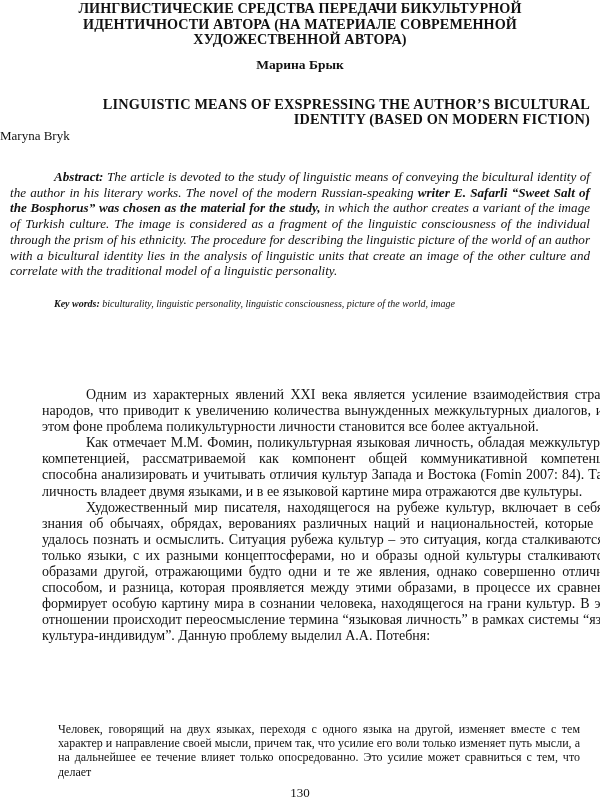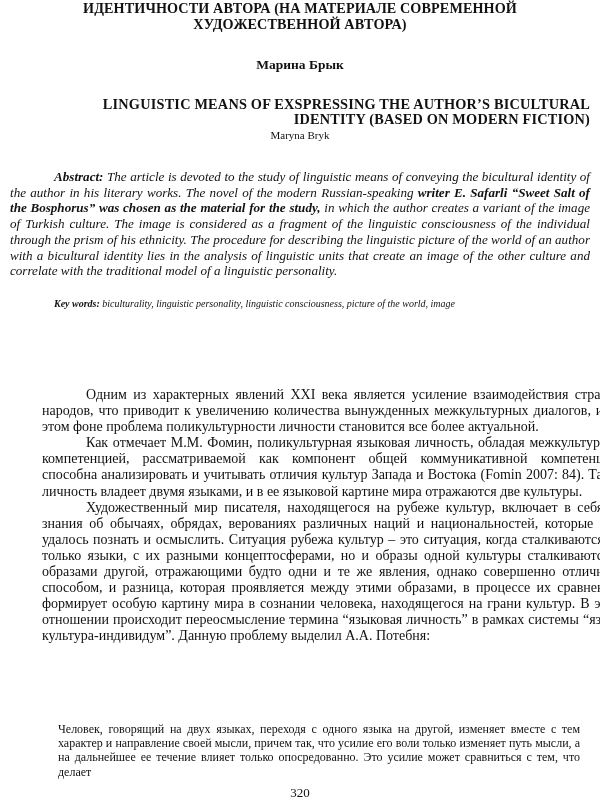--- a/index.html
+++ b/index.html
@@ -1,40 +1,41 @@
 <!DOCTYPE html>
 <html><head>
   <meta charset="utf-8">
   <style>
     html, body { margin: 0; padding: 0; background: #ffffff; }
     body { width: 600px; height: 800px; overflow: hidden; position: relative; color: #111; font-family: "Liberation Serif", "DejaVu Serif", serif; }
     .page { position: absolute; left: 0; top: 0; width: 600px; height: 800px; }
     .title-ru { position: absolute; left: 20px; width: 560px; top: 1px; text-align: center; font-weight: bold; font-size: 14.2px; line-height: 15.5px; letter-spacing: 0.1px; }
     .author-ru { position: absolute; left: 0; width: 600px; top: 57px; text-align: center; font-weight: bold; font-size: 13.5px; line-height: 16px; }
     .title-en { position: absolute; left: 10px; width: 580px; top: 97px; text-align: right; font-weight: bold; font-size: 14.3px; line-height: 15px; letter-spacing: 0.2px; }
-    .author-en { position: absolute; left: 0; width: 600px; top: 128px; text-align: center; font-size: 11px; line-height: 15px; }
+    .author-en { position: absolute; left: 0; width: 600px; top: 128px; font-size: 13px; line-height: 15px; }
     .abstract { position: absolute; left: 10px; width: 580px; top: 169px; font-style: italic; font-size: 13.1px; line-height: 15.7px; text-align: justify; }
     .abstract .indent { display: inline-block; width: 44px; }
     .abstract b, .keywords b { font-weight: bold; }
     .abs-mid { font-weight: bold; }
     .keywords { position: absolute; left: 10px; width: 580px; top: 296px; font-style: italic; font-size: 10px; line-height: 15.5px; text-align: justify; }
     .keywords .indent { display: inline-block; width: 44px; }
     .doi { position: absolute; right: 10px; top: 336px; font-style: italic; font-weight: bold; font-size: 13.8px; line-height: 16px; }
     .body-text { position: absolute; left: 10px; width: 580px; top: 387px; font-size: 14px; line-height: 16.1px; text-align: justify; margin-left: 32px; }
     .body-text p { margin: 0; text-indent: 44px; }
     .quote { position: absolute; left: 58px; width: 522px; top: 722px; font-size: 12px; line-height: 14.2px; text-align: justify; }
     .quote p { margin: 0; }
     .page-num { position: absolute; left: 0; width: 600px; top: 786px; text-align: center; font-size: 13px; line-height: 14px; }
   </style>
 </head>
 <body>
 
 <div class="page">
 
   <div class="title-ru">
+    <div>ЛИНГВИСТИЧЕСКИЕ СРЕДСТВА ПЕРЕДАЧИ БИКУЛЬТУРНОЙ</div>
     <div>ИДЕНТИЧНОСТИ АВТОРА (НА МАТЕРИАЛЕ СОВРЕМЕННОЙ</div>
     <div>ХУДОЖЕСТВЕННОЙ АВТОРА)</div>
   </div>
 
   <div class="author-ru">Марина Брык</div>
 
   <div class="title-en">
     <div>LINGUISTIC MEANS OF EXSPRESSING THE AUTHOR’S BICULTURAL</div>
     <div>IDENTITY (BASED ON MODERN FICTION)</div>
   </div>
@@ -49,15 +50,15 @@
   <div class="body-text">
     <p>Одним из характерных явлений XXI века является усиление взаимодействия стран и народов, что приводит к увеличению количества вынужденных межкультурных диалогов, и на этом фоне проблема поликультурности личности становится все более актуальной.</p>
     <p>Как отмечает М.М. Фомин, поликультурная языковая личность, обладая межкультурной компетенцией, рассматриваемой как компонент общей коммуникативной компетенции, способна анализировать и учитывать отличия культур Запада и Востока (Fomin 2007: 84). Такая личность владеет двумя языками, и в ее языковой картине мира отражаются две культуры.</p>
     <p>Художественный мир писателя, находящегося на рубеже культур, включает в себя те знания об обычаях, обрядах, верованиях различных наций и национальностей, которые ему удалось познать и осмыслить. Ситуация рубежа культур – это ситуация, когда сталкиваются не только языки, с их разными концептосферами, но и образы одной культуры сталкиваются с образами другой, отражающими будто одни и те же явления, однако совершенно отличным способом, и разница, которая проявляется между этими образами, в процессе их сравнения, формирует особую картину мира в сознании человека, находящегося на грани культур. В этом отношении происходит переосмысление термина “языковая личность” в рамках системы “язык-культура-индивидум”. Данную проблему выделил А.А. Потебня:</p>
   </div>
 
   <div class="quote">
     <p>Человек, говорящий на двух языках, переходя с одного языка на другой, изменяет вместе с тем характер и направление своей мысли, причем так, что усилие его воли только изменяет путь мысли, а на дальнейшее ее течение влияет только опосредованно. Это усилие может сравниться с тем, что делает</p>
   </div>
 
-  <div class="page-num">320</div>
+  <div class="page-num">130</div>
 
 </div>
 
 </body></html>

